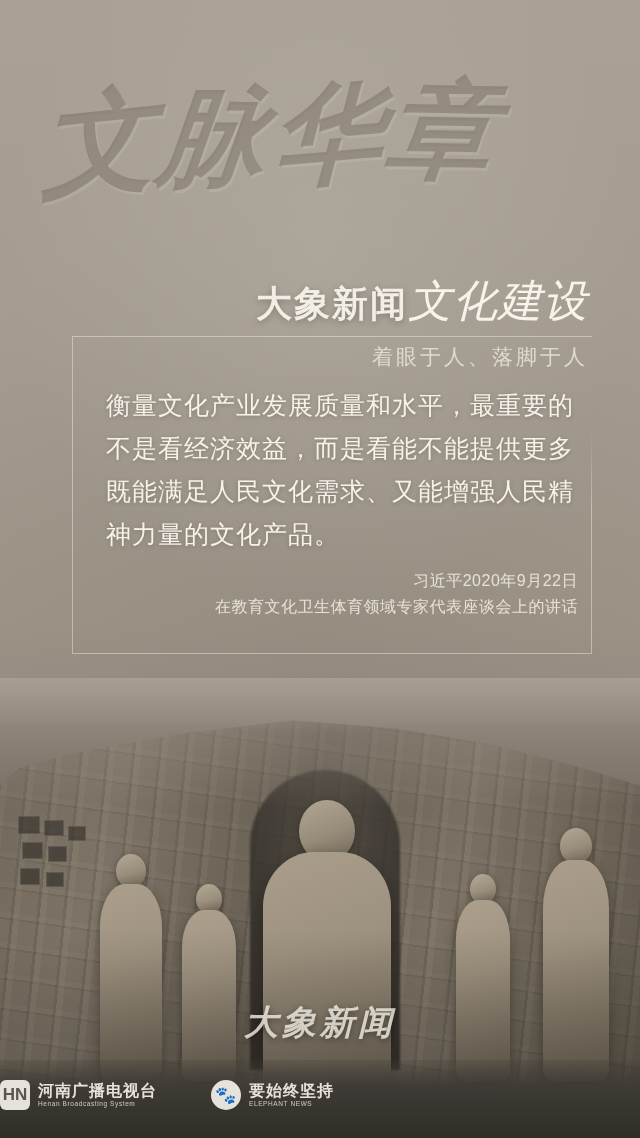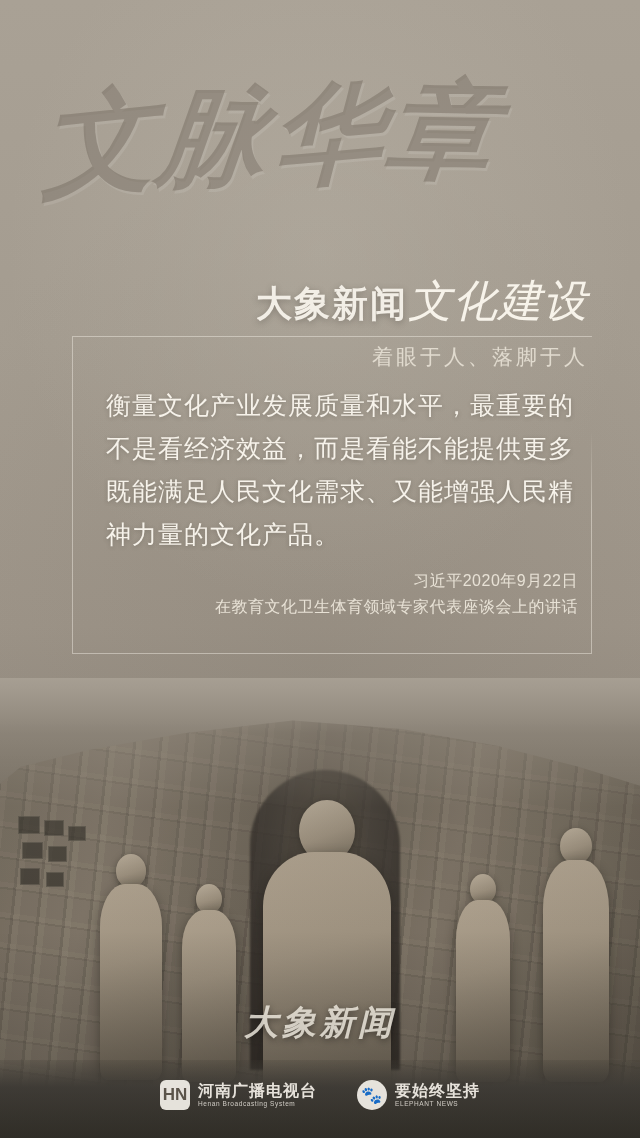--- a/index.html
+++ b/index.html
@@ -242,23 +242,23 @@
     color: rgba(240,235,225,0.82);
     text-shadow: 0 2px 6px rgba(20,18,15,0.5);
     white-space: nowrap;
   }
   .bottom-bar {
     position: absolute;
     left: 0;
     bottom: 28px;
     width: 640px;
     display: flex;
-    justify-content: center;
+    justify-content: flex-start;
     align-items: center;
-    gap: 40px;
+    gap: 54px;
     z-index: 8;
   }
   .logo {
     display: flex;
     align-items: center;
     gap: 8px;
     color: rgba(245,241,233,0.92);
   }
   .logo .mark {
     width: 30px;

